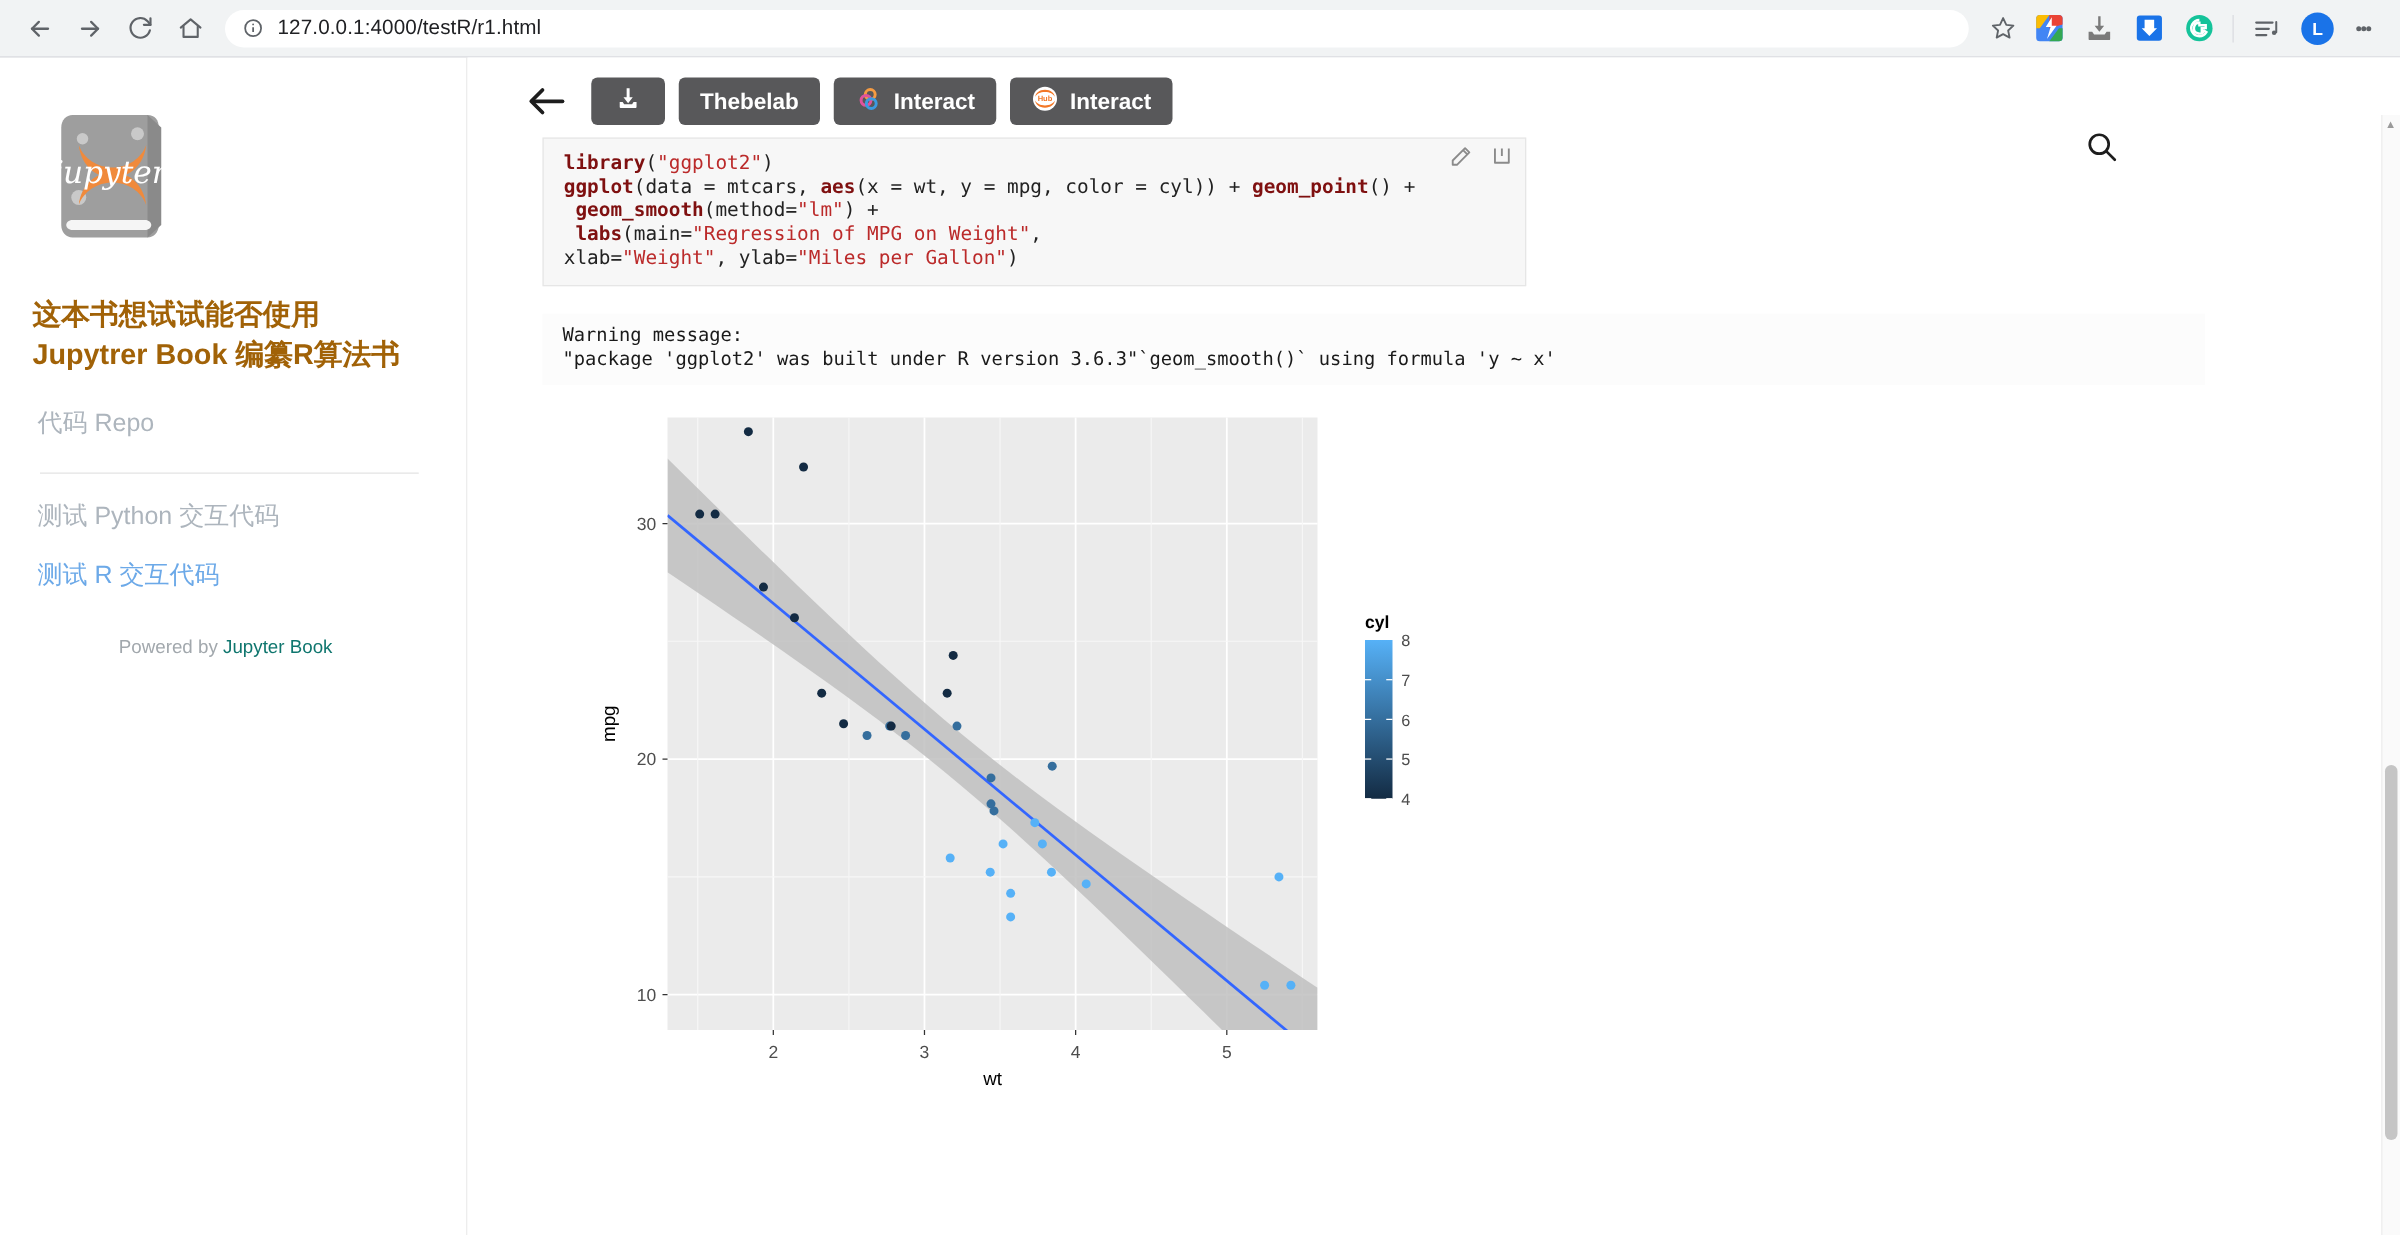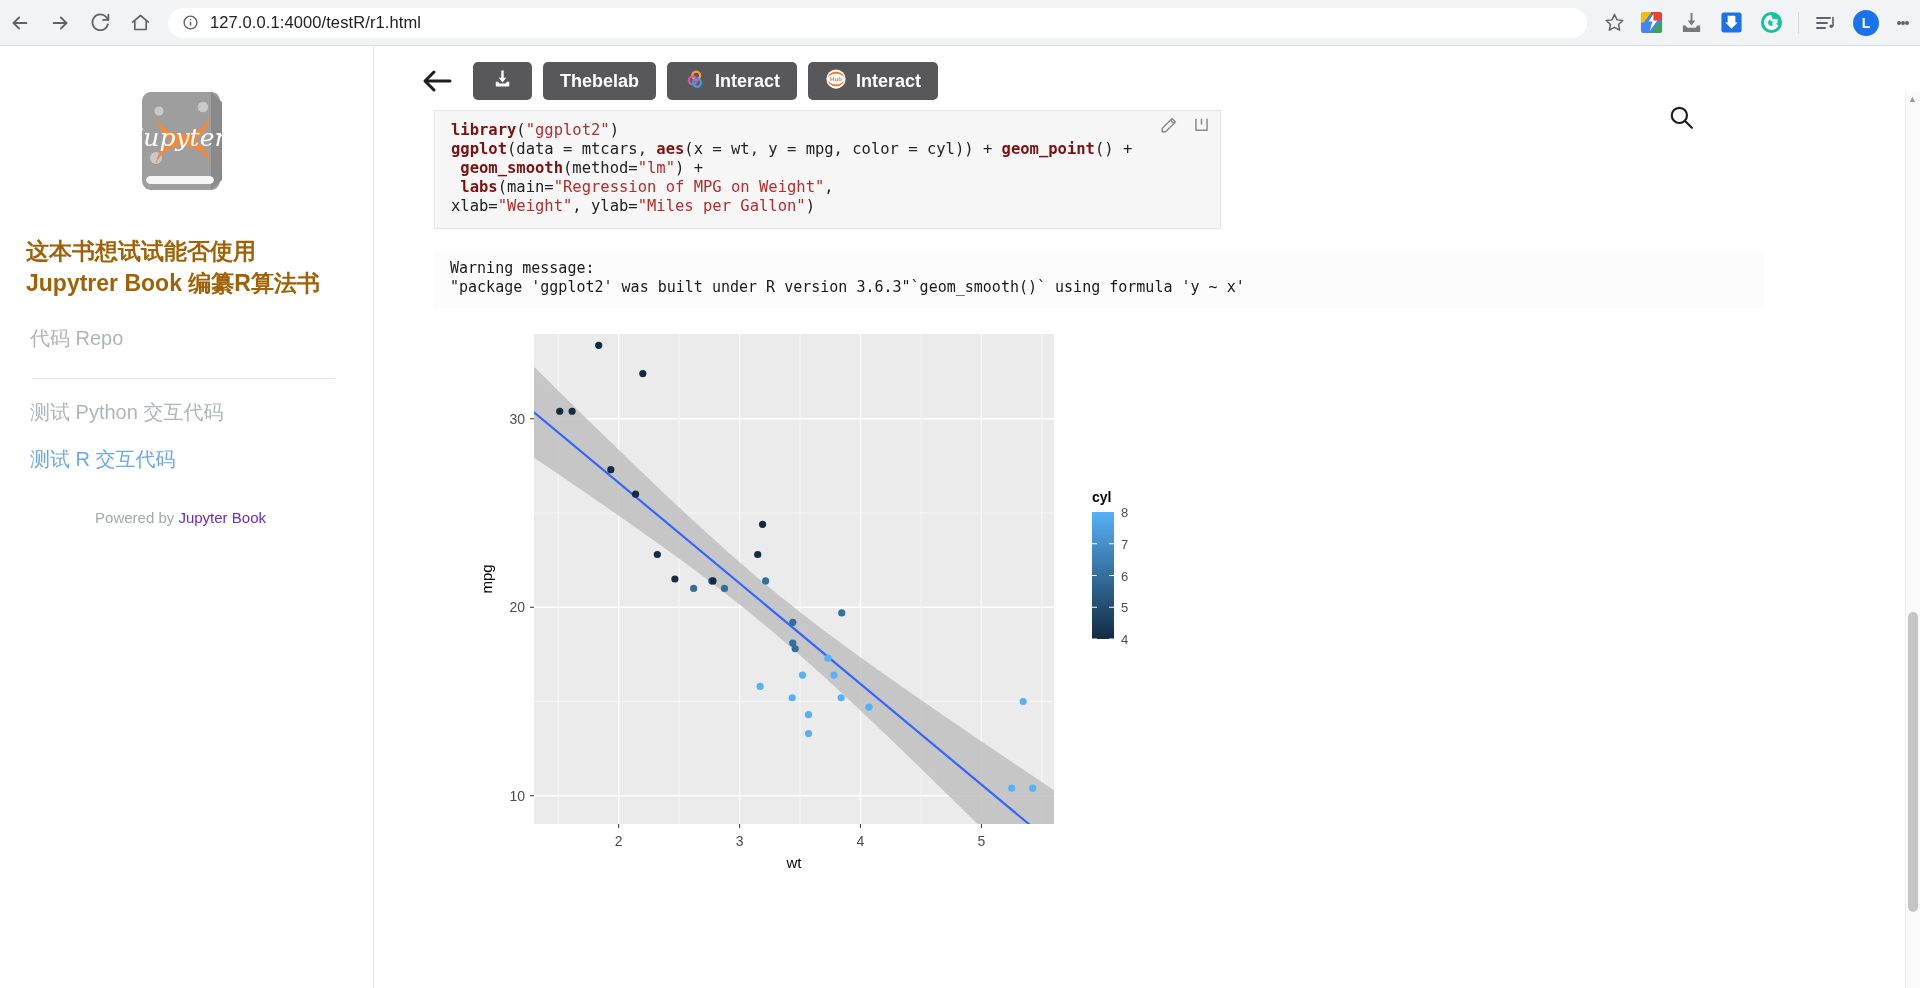--- a/index.html
+++ b/index.html
@@ -6,21 +6,21 @@
   html, body { margin:0; padding:0; }
   body {
     width:1920px; height:988px; overflow:hidden;
     font-family:"Liberation Sans", sans-serif;
     background:#ffffff;
   }
 
   
   .browser-bar{
     height:46px; background:#f1f3f4; display:flex; align-items:center;
-    padding:0 0; border-bottom:1px solid #dadce0; position:relative;
+    padding:0 12px; border-bottom:1px solid #dadce0; position:relative;
   }
   .nav-btn{
     width:34px; height:34px; margin:0 3px; display:flex; align-items:center;
     justify-content:center; border-radius:50%; color:#5f6368; flex:0 0 auto;
   }
   .nav-btn svg{ display:block; }
   .omnibox{
     flex:1 1 auto; height:30px; background:#fff; border-radius:15px;
     display:flex; align-items:center; margin:0 10px 0 8px; padding:0 14px;
     min-width:0;
@@ -44,36 +44,36 @@
   .kebab i{ display:block;width:4px;height:4px;border-radius:50%;background:#5f6368;margin:1.5px 0;}
 
   
   .page{ display:flex; height:942px; }
 
   
   .sidebar{
     width:374px; flex:0 0 374px; background:#fff; border-right:1px solid #e8e8e8;
     padding:22px 34px 0 22px; overflow:hidden;
   }
-  .logo-wrap{ display:flex; justify-content:center; margin-top:10px; }
+  .logo-wrap{ display:flex; margin-top:10px; }
   .booktitle{
     font-size:23px; font-weight:bold; color:#a16207; line-height:1.38;
     margin:26px 0 0 4px;
   }
   .side-link{
     display:block; font-size:20px; color:#adb5bd; margin:26px 0 0 8px;
     text-decoration:none;
   }
   .side-sep{ border:0; border-top:1px solid #e3e3e3; margin:26px 4px 0 10px; }
   .toc-head{ font-size:22px; font-weight:bold; color:#55595c; margin:30px 0 0 8px;}
   .toc-link{ display:block; font-size:20px; color:#adb5bd; margin:20px 0 0 8px;
              text-decoration:none;}
   .toc-link.active{ color:#6ca9e8; }
   .powered{ text-align:center; font-size:15px; color:#a2a8ad; margin-top:36px; }
-  .powered a{ color:#6d28d9; text-decoration:none; }
+  .powered a{ color:#0f766e; text-decoration:none; }
 
   
   .main{ flex:1 1 auto; position:relative; overflow:hidden; background:#fff; }
   .topbar{
     height:56px; display:flex; align-items:center; padding:14px 0 0 48px; gap:11px;
   }
   .back-arrow{ color:#1d1d1d; margin-right:10px; display:flex; align-items:center;}
   .btn-dark{
     background:#58585a; color:#fff; border-radius:5px; height:38px;
     display:flex; align-items:center; gap:9px; padding:4px 17px;

